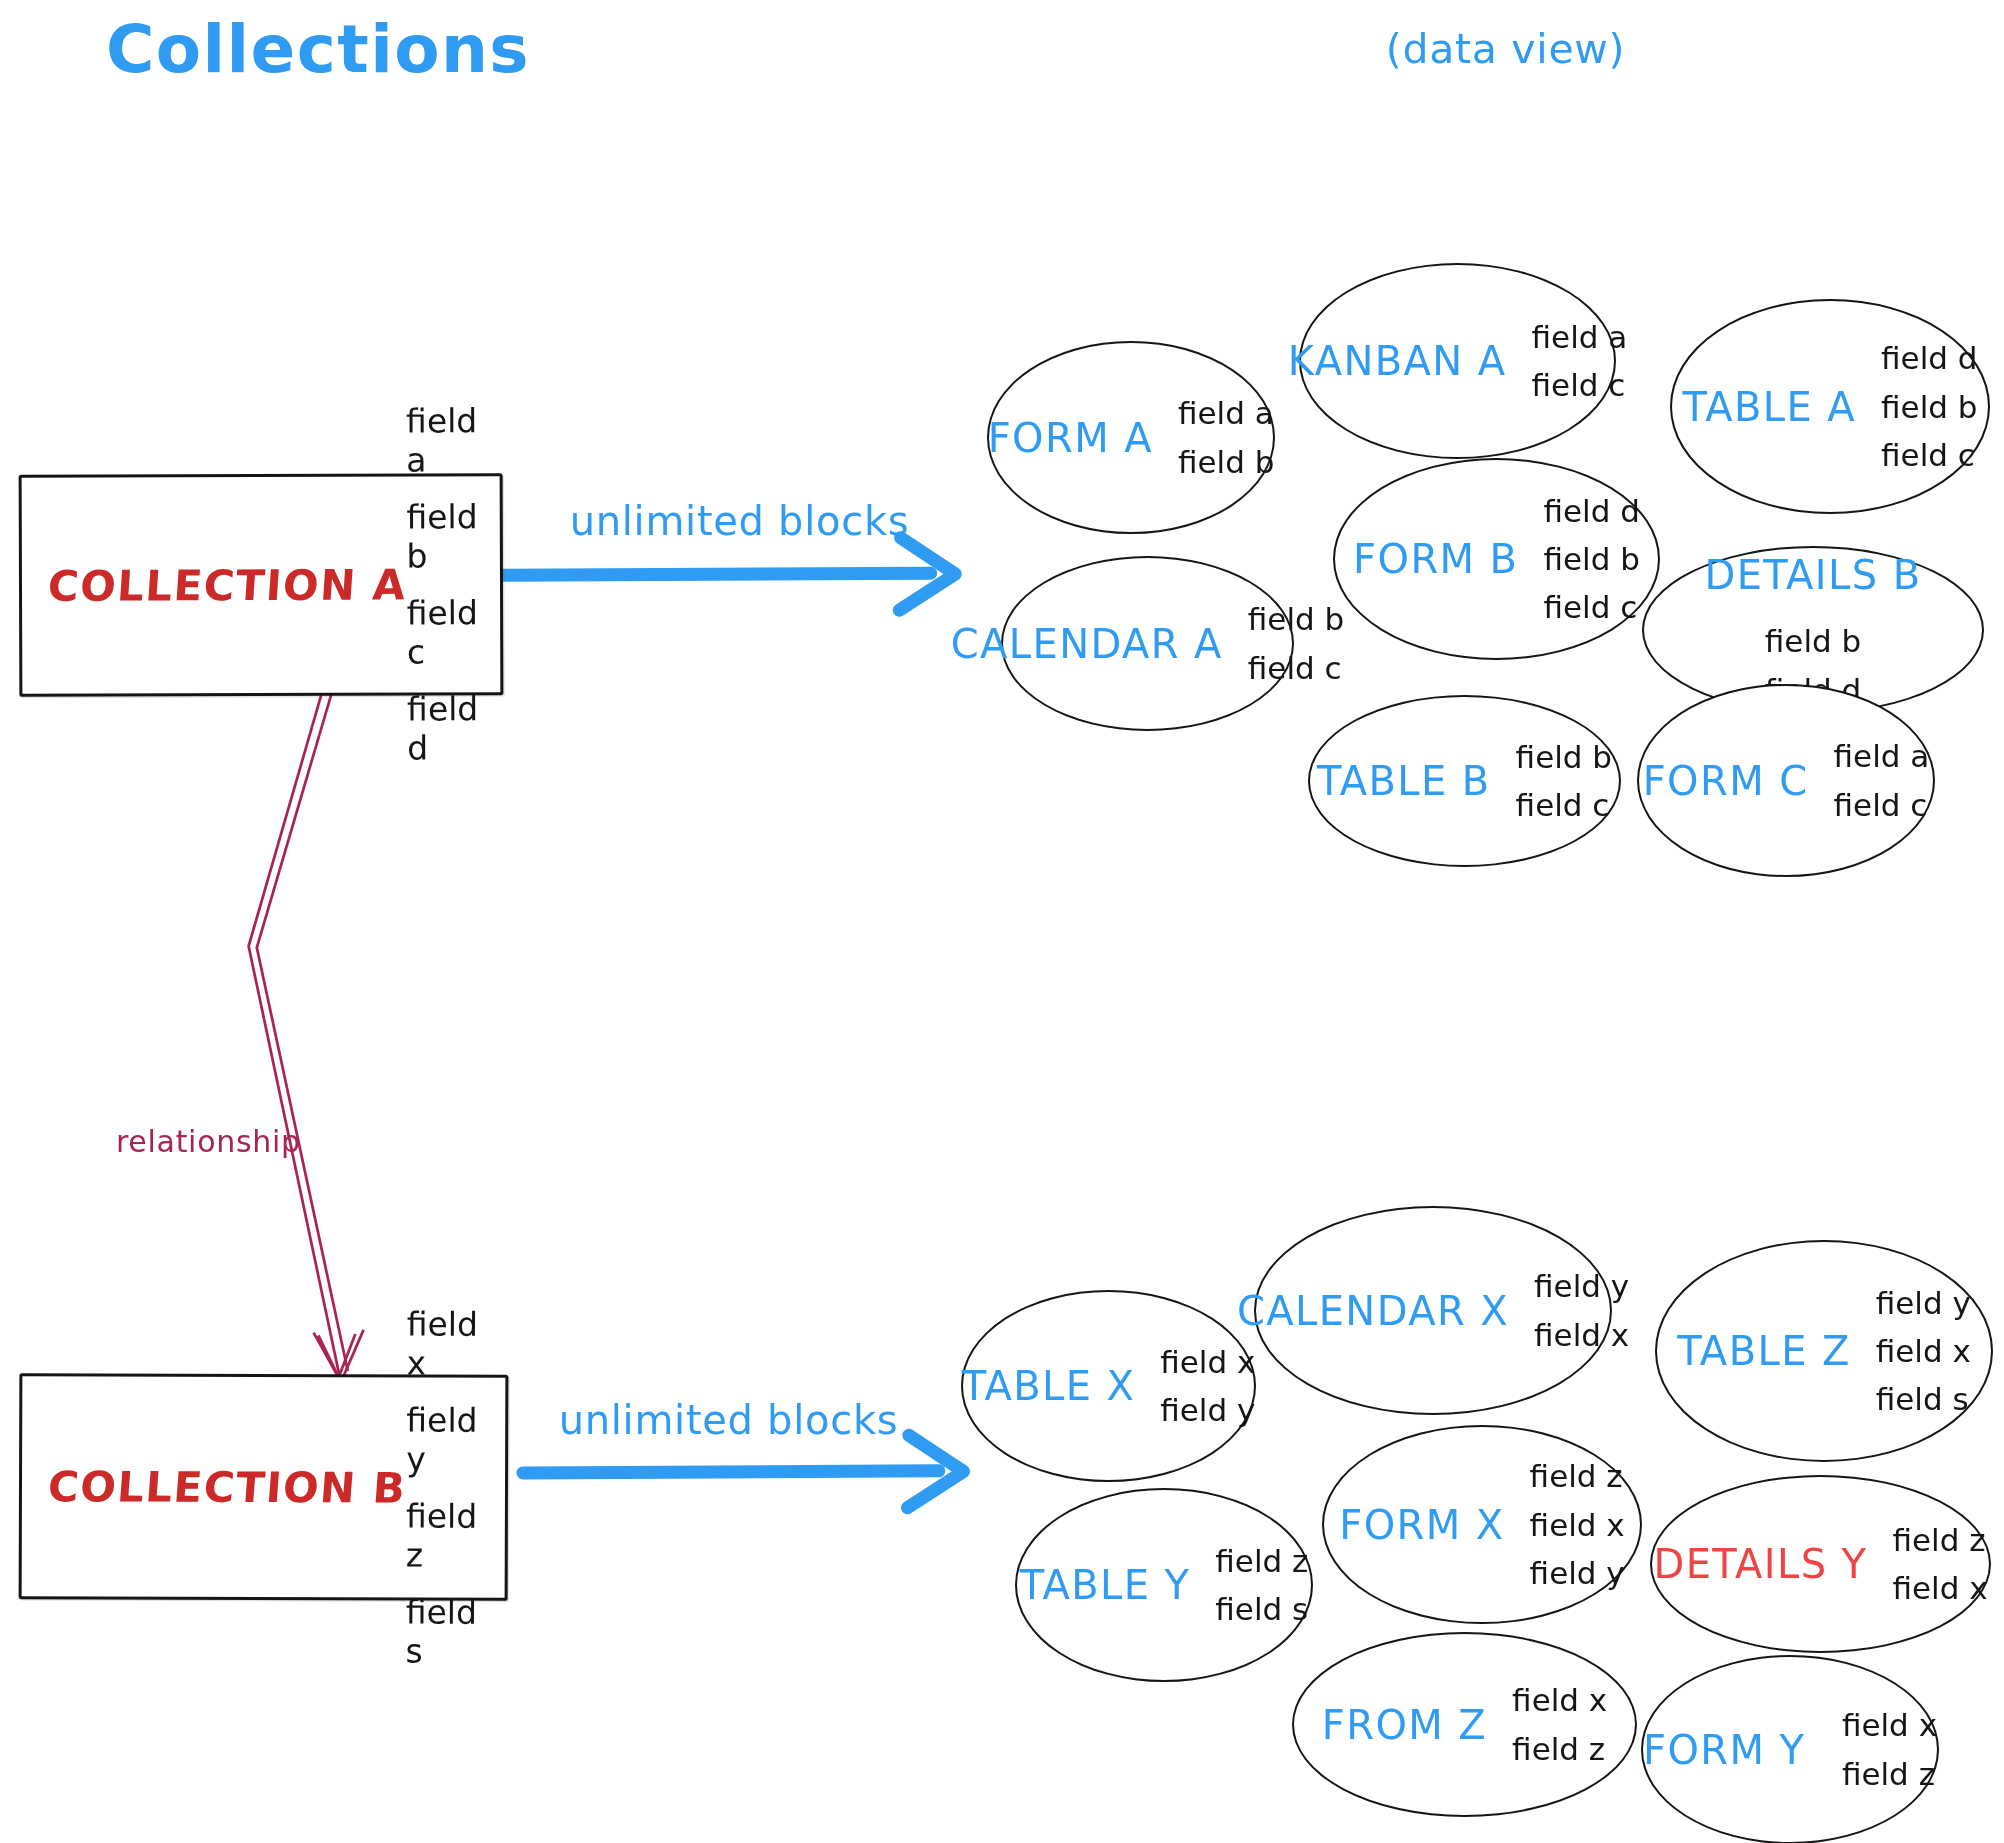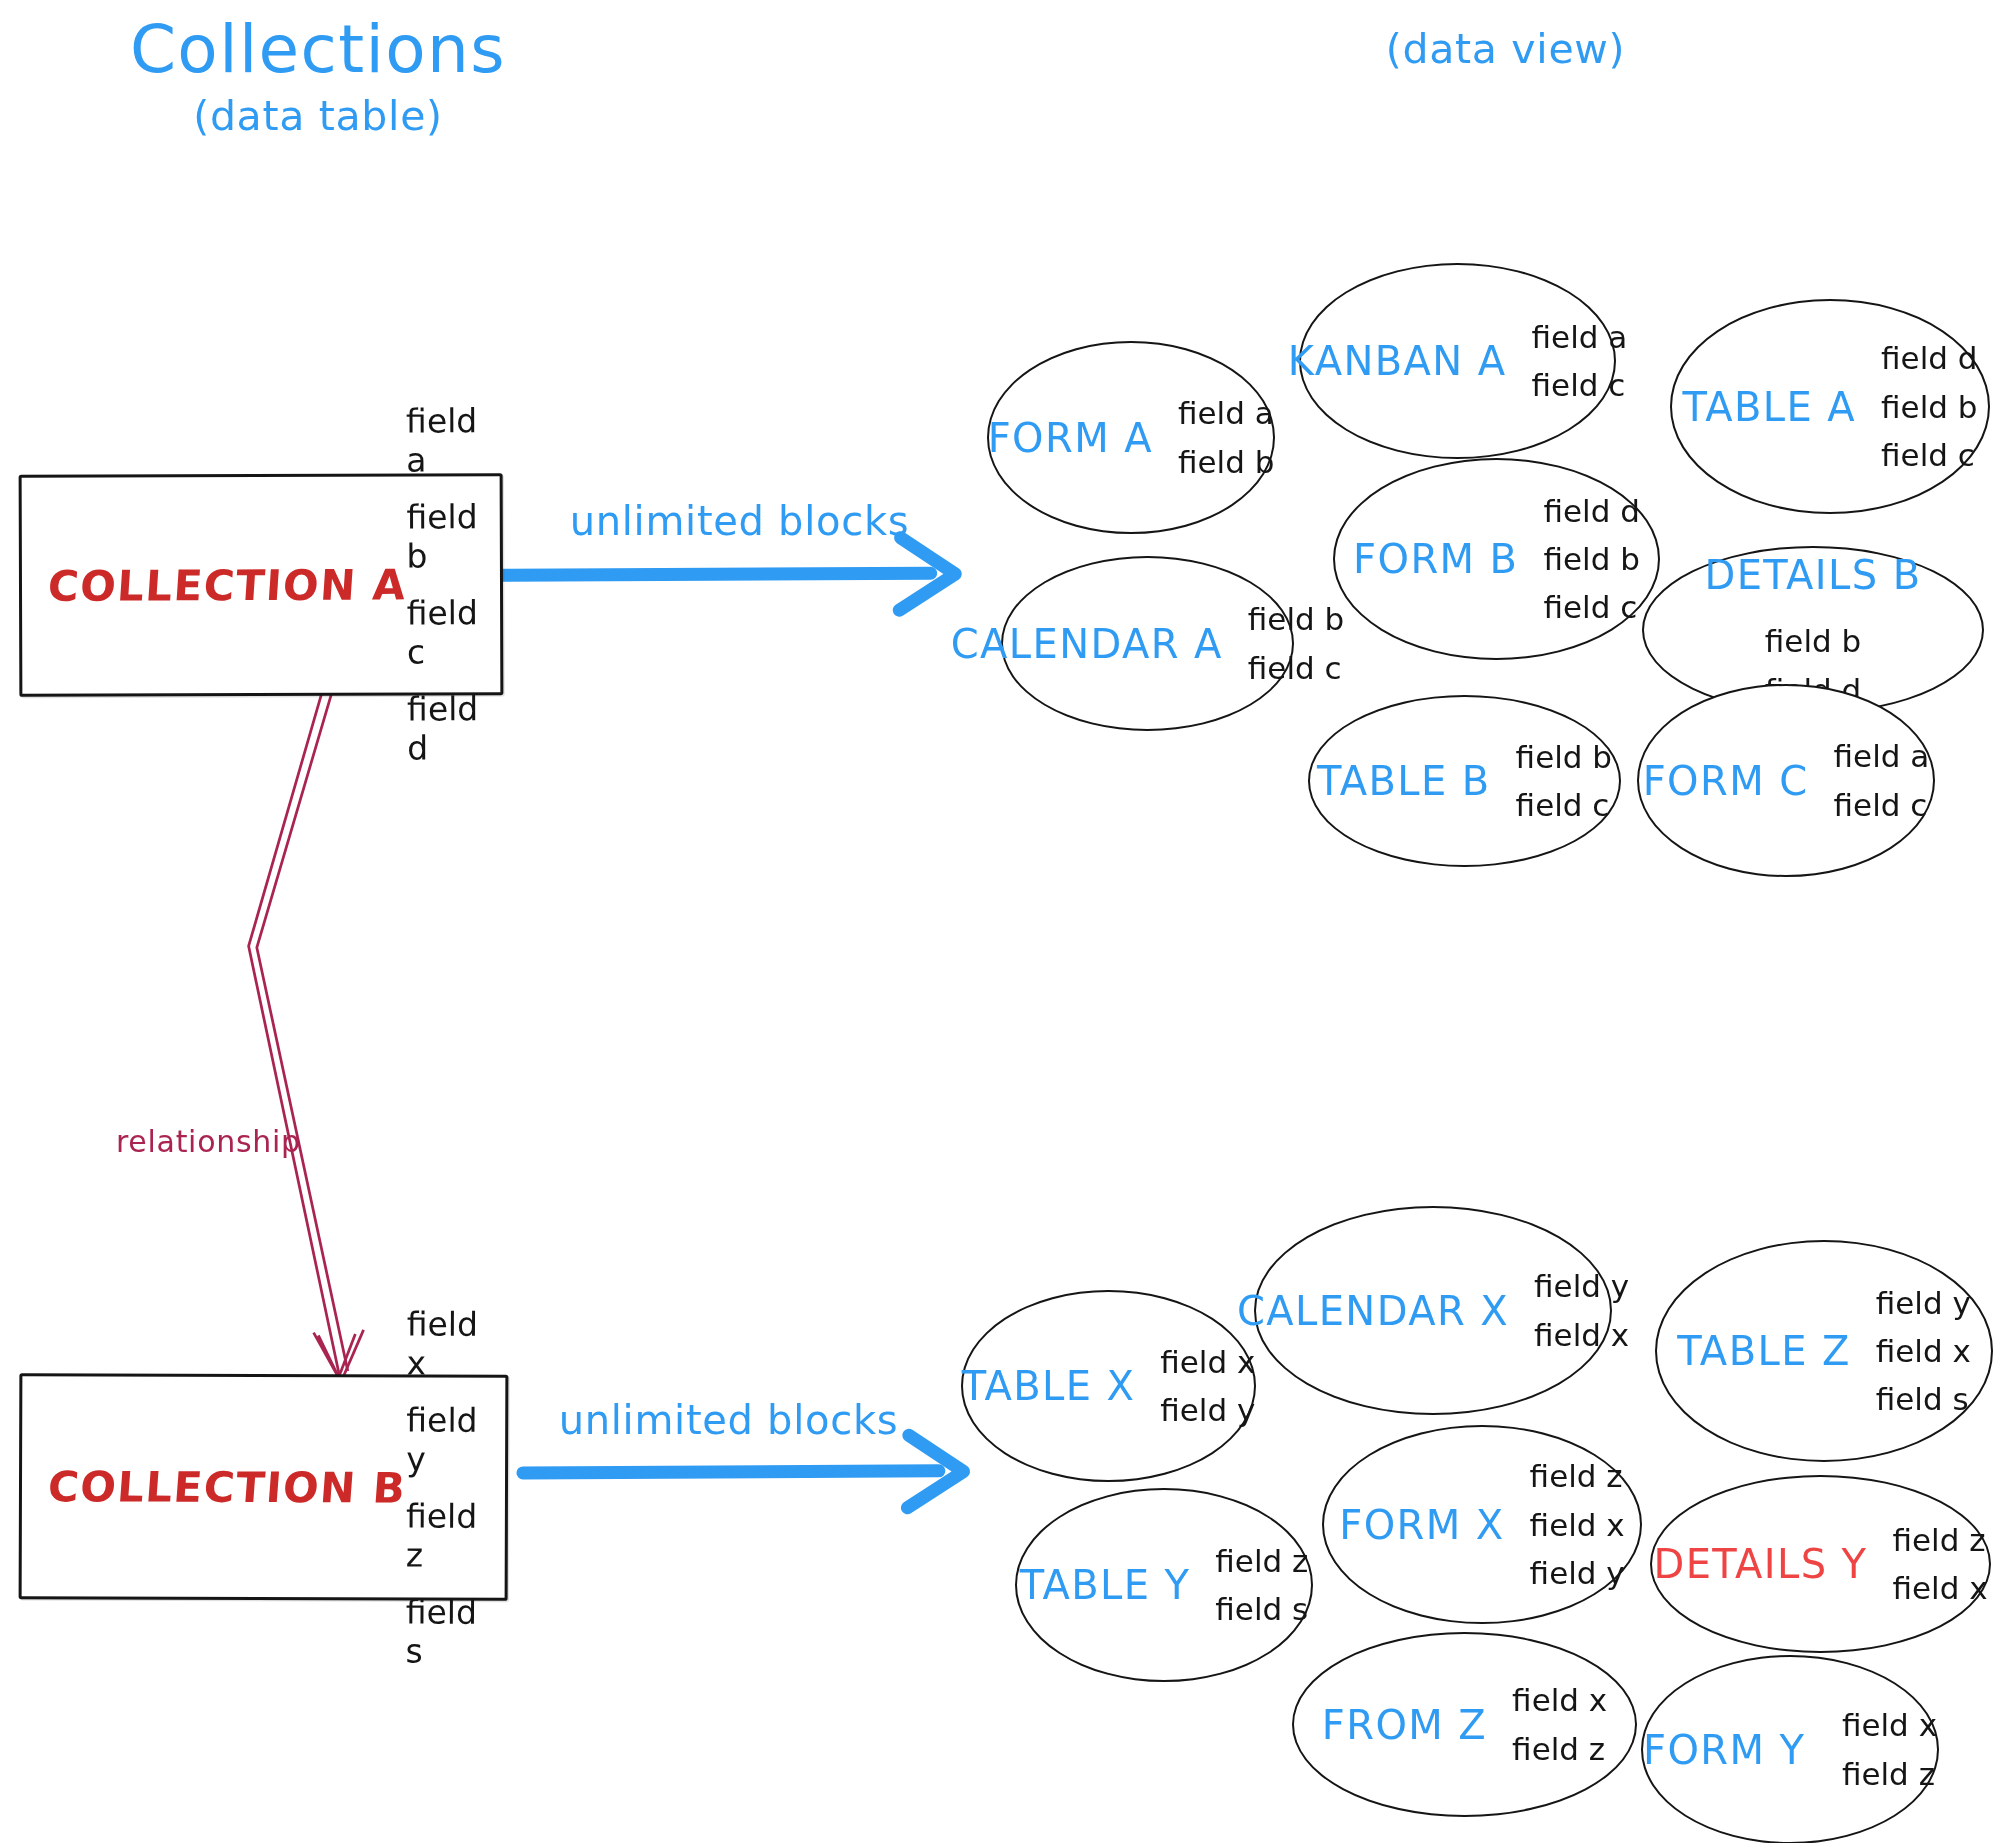--- a/index.html
+++ b/index.html
@@ -3,21 +3,21 @@
 <meta charset="utf-8">
 <style>
   html,body{margin:0;padding:0;background:#ffffff;}
   body{width:2005px;height:1843px;position:relative;overflow:hidden;
        font-family:"DejaVu Sans","Liberation Sans",sans-serif;color:#161616;}
 
   .layer{position:absolute;left:0;top:0;width:2005px;height:1843px;}
 
   
   .col-header{position:absolute;text-align:center;color:#2f9bf3;}
-  .col-header .t{font-size:66px;font-weight:normal;letter-spacing:1.4px;line-height:1.15;}
+  .col-header .t{font-size:66px;font-weight:bold;letter-spacing:1.4px;line-height:1.15;}
   .col-header .s{font-size:41px;letter-spacing:0.7px;line-height:1.4;}
 
   
   .cbox{position:absolute;border:3.4px solid #151515;border-radius:2.7px;background:#fff;
         display:flex;align-items:center;box-shadow:1.4px 1.4px 0 #15151522;}
   .cbox .ctitle{flex:1;padding-left:26px;color:#cc2a28;font-size:42px;font-weight:bold;
         letter-spacing:1.4px;white-space:nowrap;transform:skewX(-4deg);}
   .cbox .cfields{display:flex;flex-direction:column;gap:18px;padding-right:49px;
         font-size:33px;color:#151515;}
 
@@ -52,21 +52,20 @@
     <path d="M494 930 L363 1383 L496 2012"></path>
     <path d="M508 933 L375 1385 L508 2004"></path>
     <path d="M458 1948 L497 2018 L465 1952"></path>
     <path d="M531 1944 L499 2018"></path>
     <path d="M519 1950 L492 2020"></path>
   </g>
 </svg>
 
 <div class="col-header" style="left:89px;top:12.3px;width:458px;">
   <div class="t">Collections</div>
-  <div class="s">(data table)</div>
 </div>
 <div class="col-header" style="left:1307px;top:20.5px;width:397px;">
   <div class="s">(data view)</div>
 </div>
 
 <div class="cbox" style="left:19px;top:474px;width:478px;height:216px;transform:rotate(-0.2deg);">
   <div class="ctitle">COLLECTION A</div>
   <div class="cfields">
     <span>field a</span>
     <span>field b</span>

